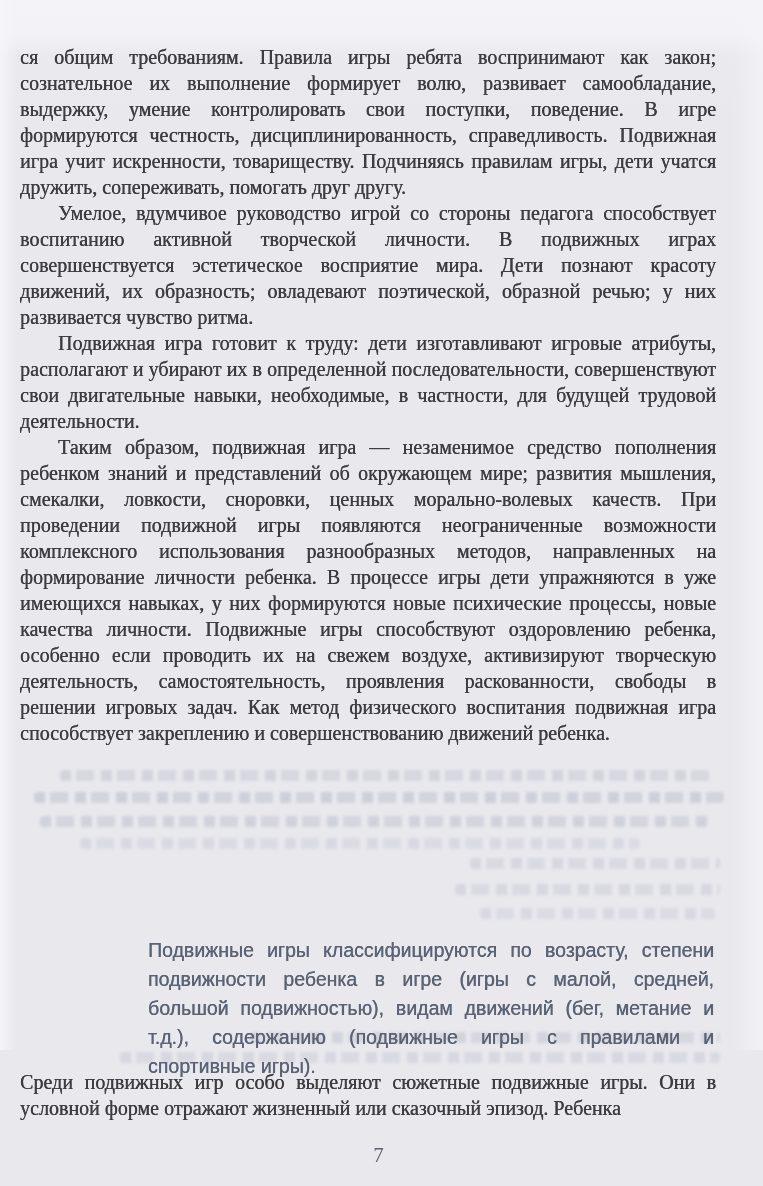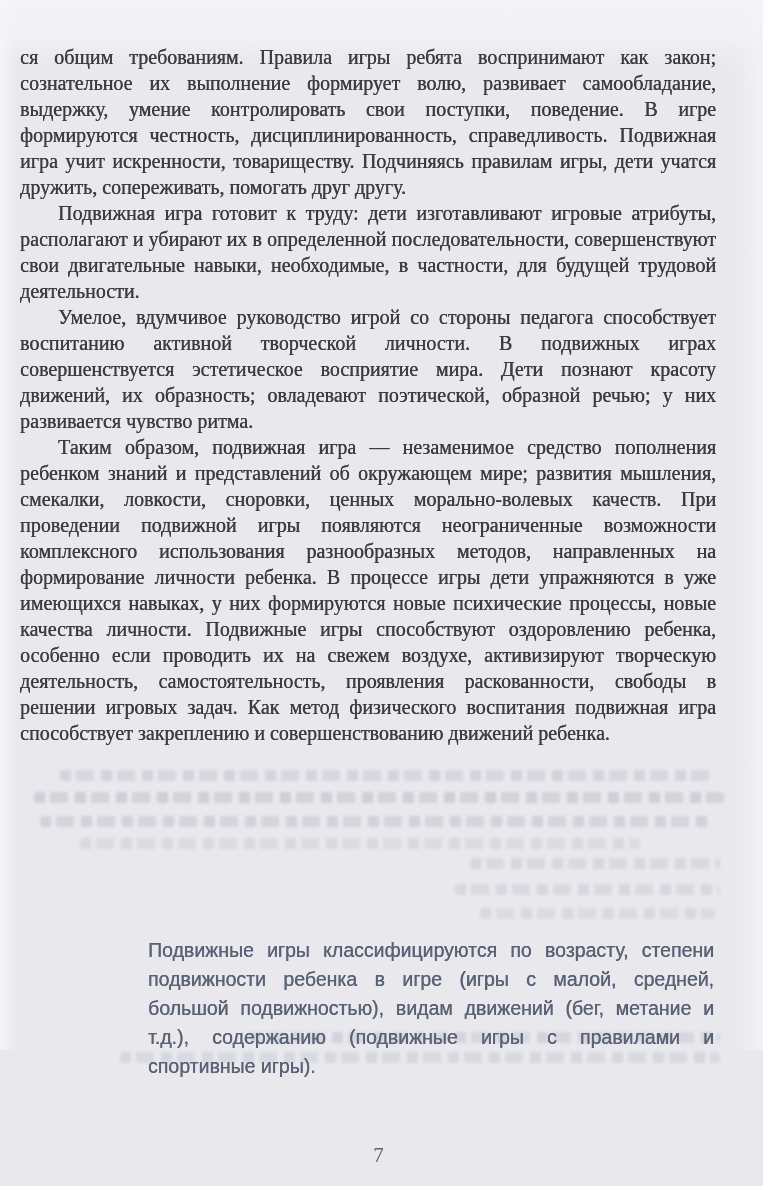--- a/index.html
+++ b/index.html
@@ -119,24 +119,25 @@
   <div class="ghost stripe" style="left:40px;  top:816px; width:672px; opacity:.6;"></div>
   <div class="ghost stripe" style="left:80px;  top:838px; width:560px; opacity:.4;"></div>
   <div class="ghost stripe" style="left:470px; top:858px; width:250px; opacity:.45;"></div>
   <div class="ghost stripe" style="left:455px; top:884px; width:265px; opacity:.45;"></div>
   <div class="ghost stripe" style="left:480px; top:908px; width:235px; opacity:.4;"></div>
   <div class="ghost stripe" style="left:250px; top:1032px; width:470px; opacity:.55;"></div>
   <div class="ghost stripe" style="left:120px; top:1052px; width:600px; opacity:.45;"></div>
 
   <main class="text-block">
     <p class="body-par">ся общим требованиям. Правила игры ребята воспринимают как закон; сознательное их выполнение формирует волю, развивает самообладание, выдержку, умение контролировать свои поступки, поведение. В игре формируются честность, дисциплинированность, справедливость. Подвижная игра учит искренности, товариществу. Подчиняясь правилам игры, дети учатся дружить, сопереживать, помогать друг другу.</p>
+    <p class="body-par indent">Умелое, вдумчивое руководство игрой со стороны педагога способствует воспитанию активной творческой личности. В подвижных играх совершенствуется эстетическое восприятие мира. Дети познают красоту движений, их образность; овладевают поэтической, образной речью; у них развивается чувство ритма.</p>
     <p class="body-par indent">Подвижная игра готовит к труду: дети изготавливают игровые атрибуты, располагают и убирают их в определенной последовательности, совершенствуют свои двигательные навыки, необходимые, в частности, для будущей трудовой деятельности.</p>
-    <p class="body-par indent">Умелое, вдумчивое руководство игрой со стороны педагога способствует воспитанию активной творческой личности. В подвижных играх совершенствуется эстетическое восприятие мира. Дети познают красоту движений, их образность; овладевают поэтической, образной речью; у них развивается чувство ритма.</p>
     <p class="body-par indent">Таким образом, подвижная игра — незаменимое средство пополнения ребенком знаний и представлений об окружающем мире; развития мышления, смекалки, ловкости, сноровки, ценных морально-волевых качеств. При проведении подвижной игры появляются неограниченные возможности комплексного использования разнообразных методов, направленных на формирование личности ребенка. В процессе игры дети упражняются в уже имеющихся навыках, у них формируются новые психические процессы, новые качества личности. Подвижные игры способствуют оздоровлению ребенка, особенно если проводить их на свежем воздухе, активизируют творческую деятельность, самостоятельность, проявления раскованности, свободы в решении игровых задач. Как метод физического воспитания подвижная игра способствует закреплению и совершенствованию движений ребенка.</p>
   </main>
 
 
   <p class="lead">Подвижные игры классифицируются по возрасту, степени подвижности ребенка в игре (игры с малой, средней, большой подвижностью), видам движений (бег, метание и т.д.), содержанию (подвижные игры с правилами и спортивные игры).</p>
 
+  <p class="body-par closing">Среди подвижных игр особо выделяют сюжетные подвижные игры. Они в условной форме отражают жизненный или сказочный эпизод. Ребенка</p>
 
   <footer class="pagenum">7</footer>
 
 </div>
 
 </body></html>

